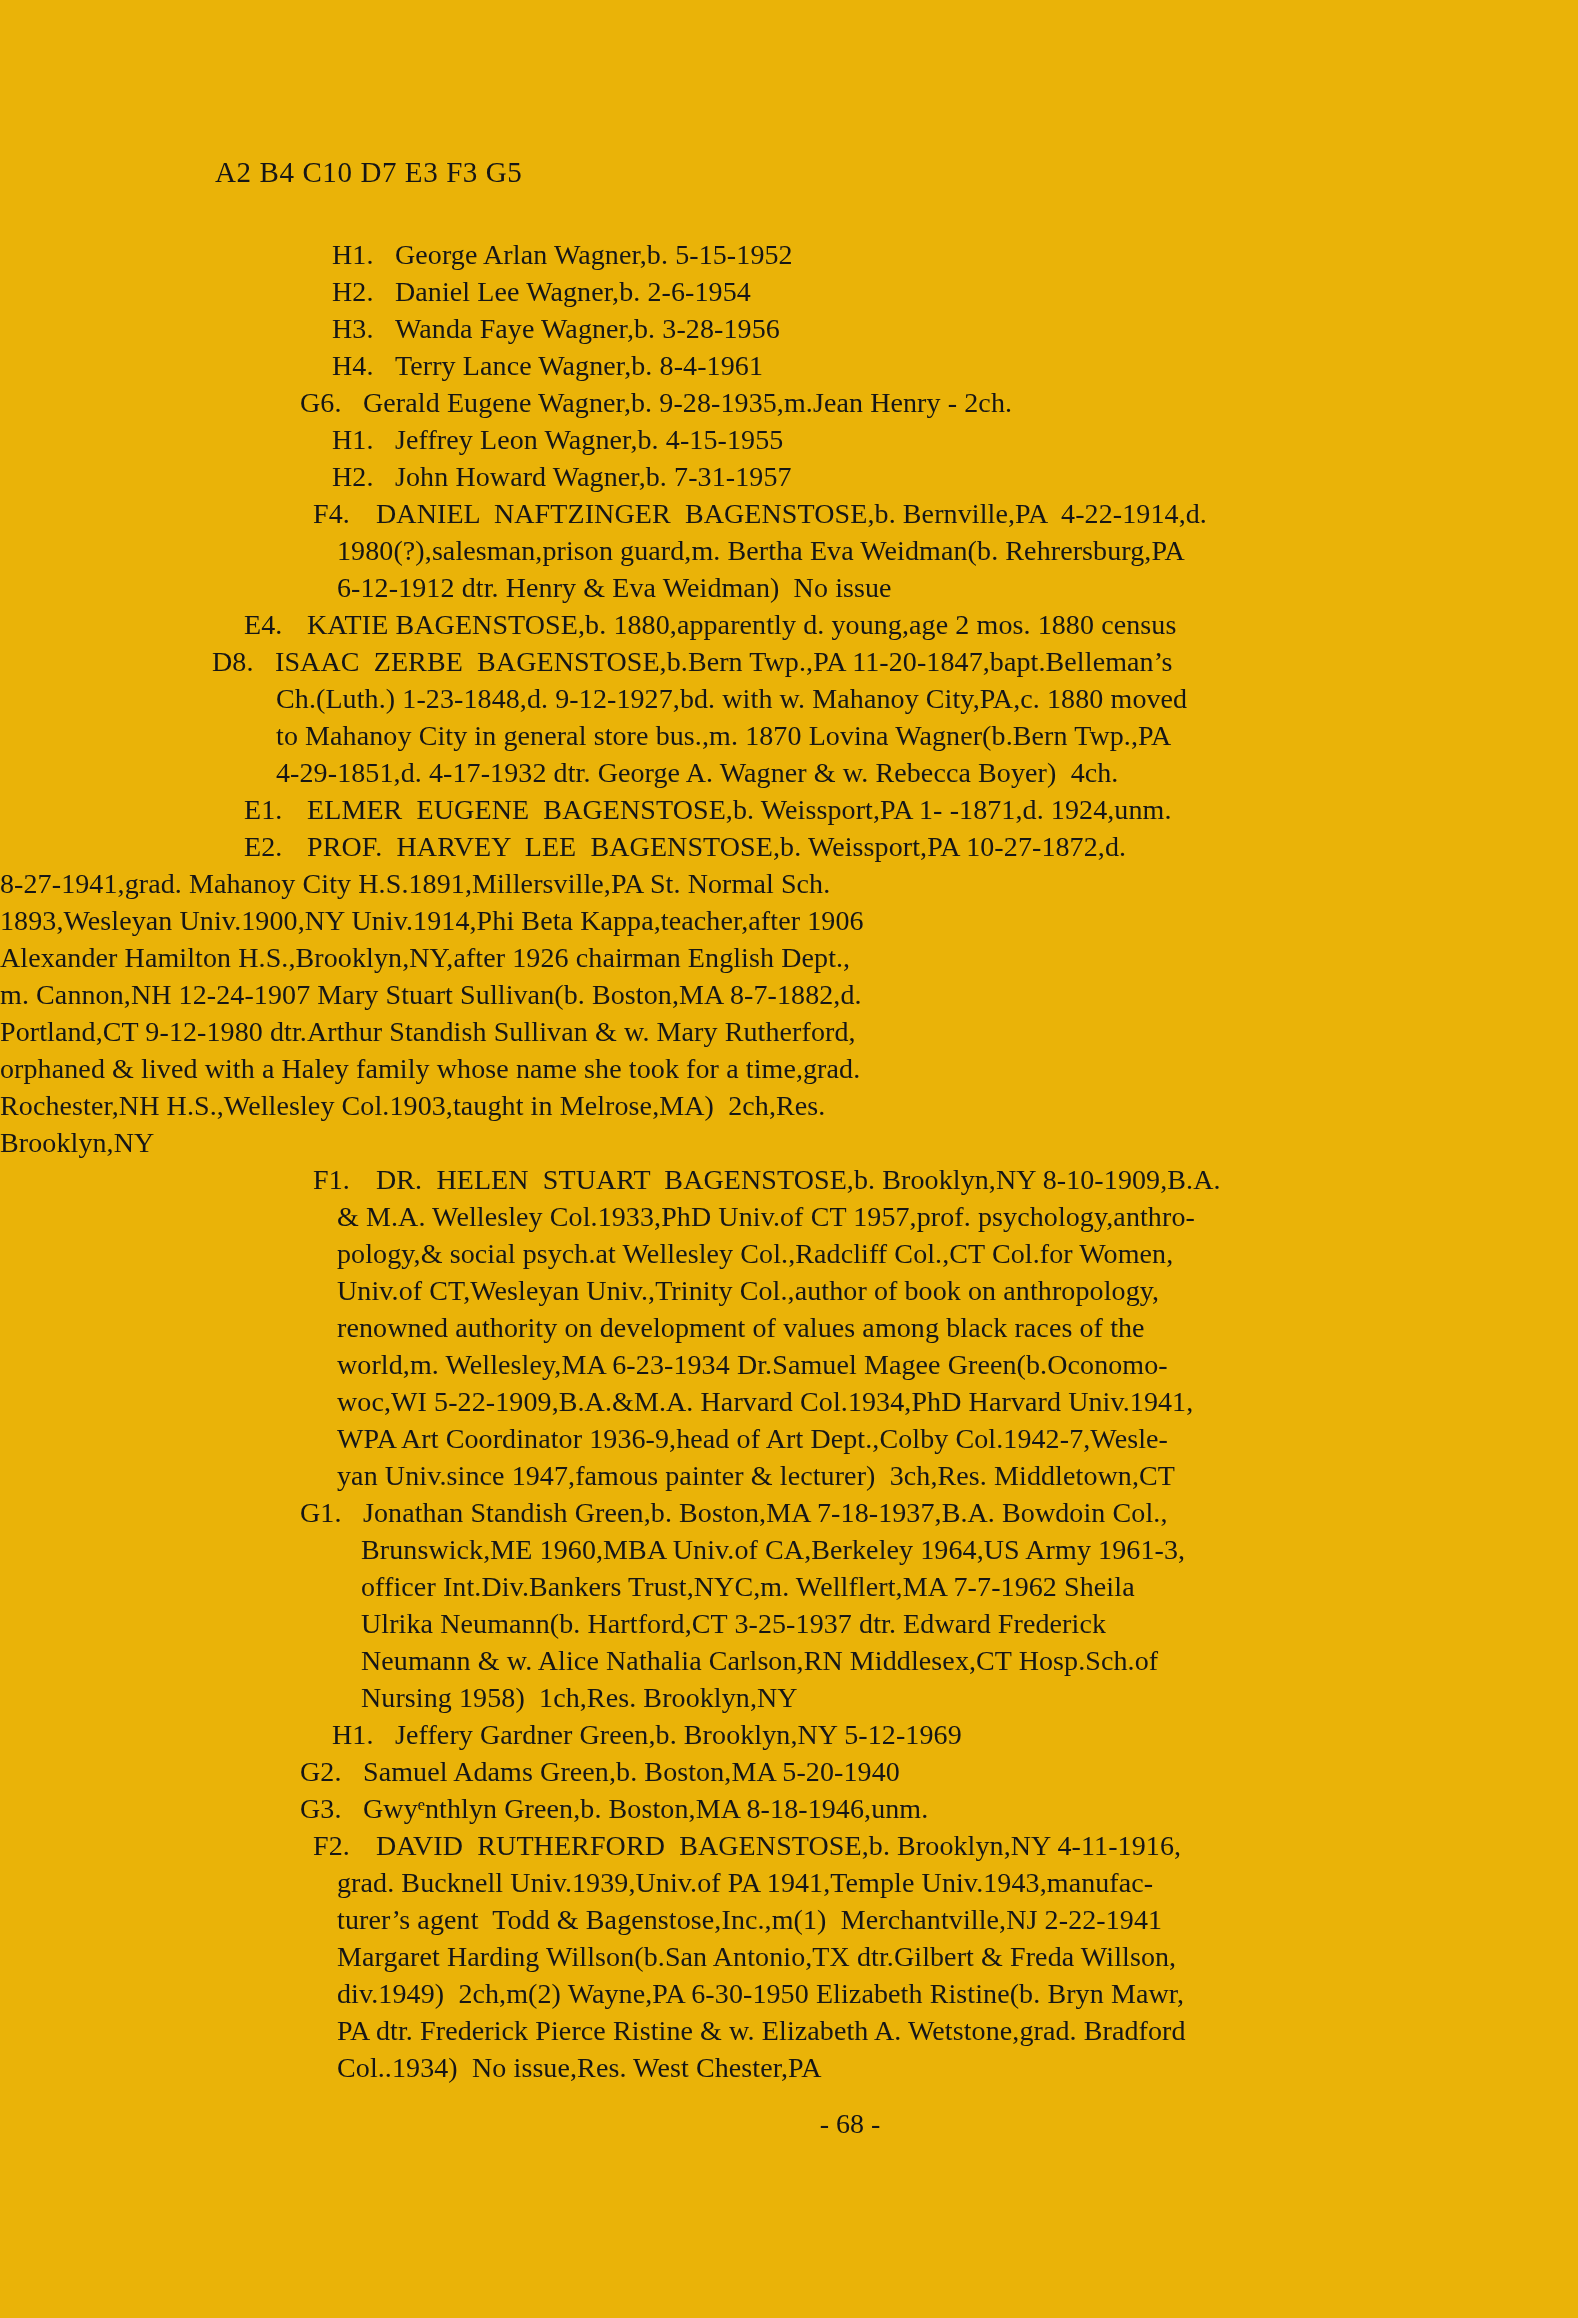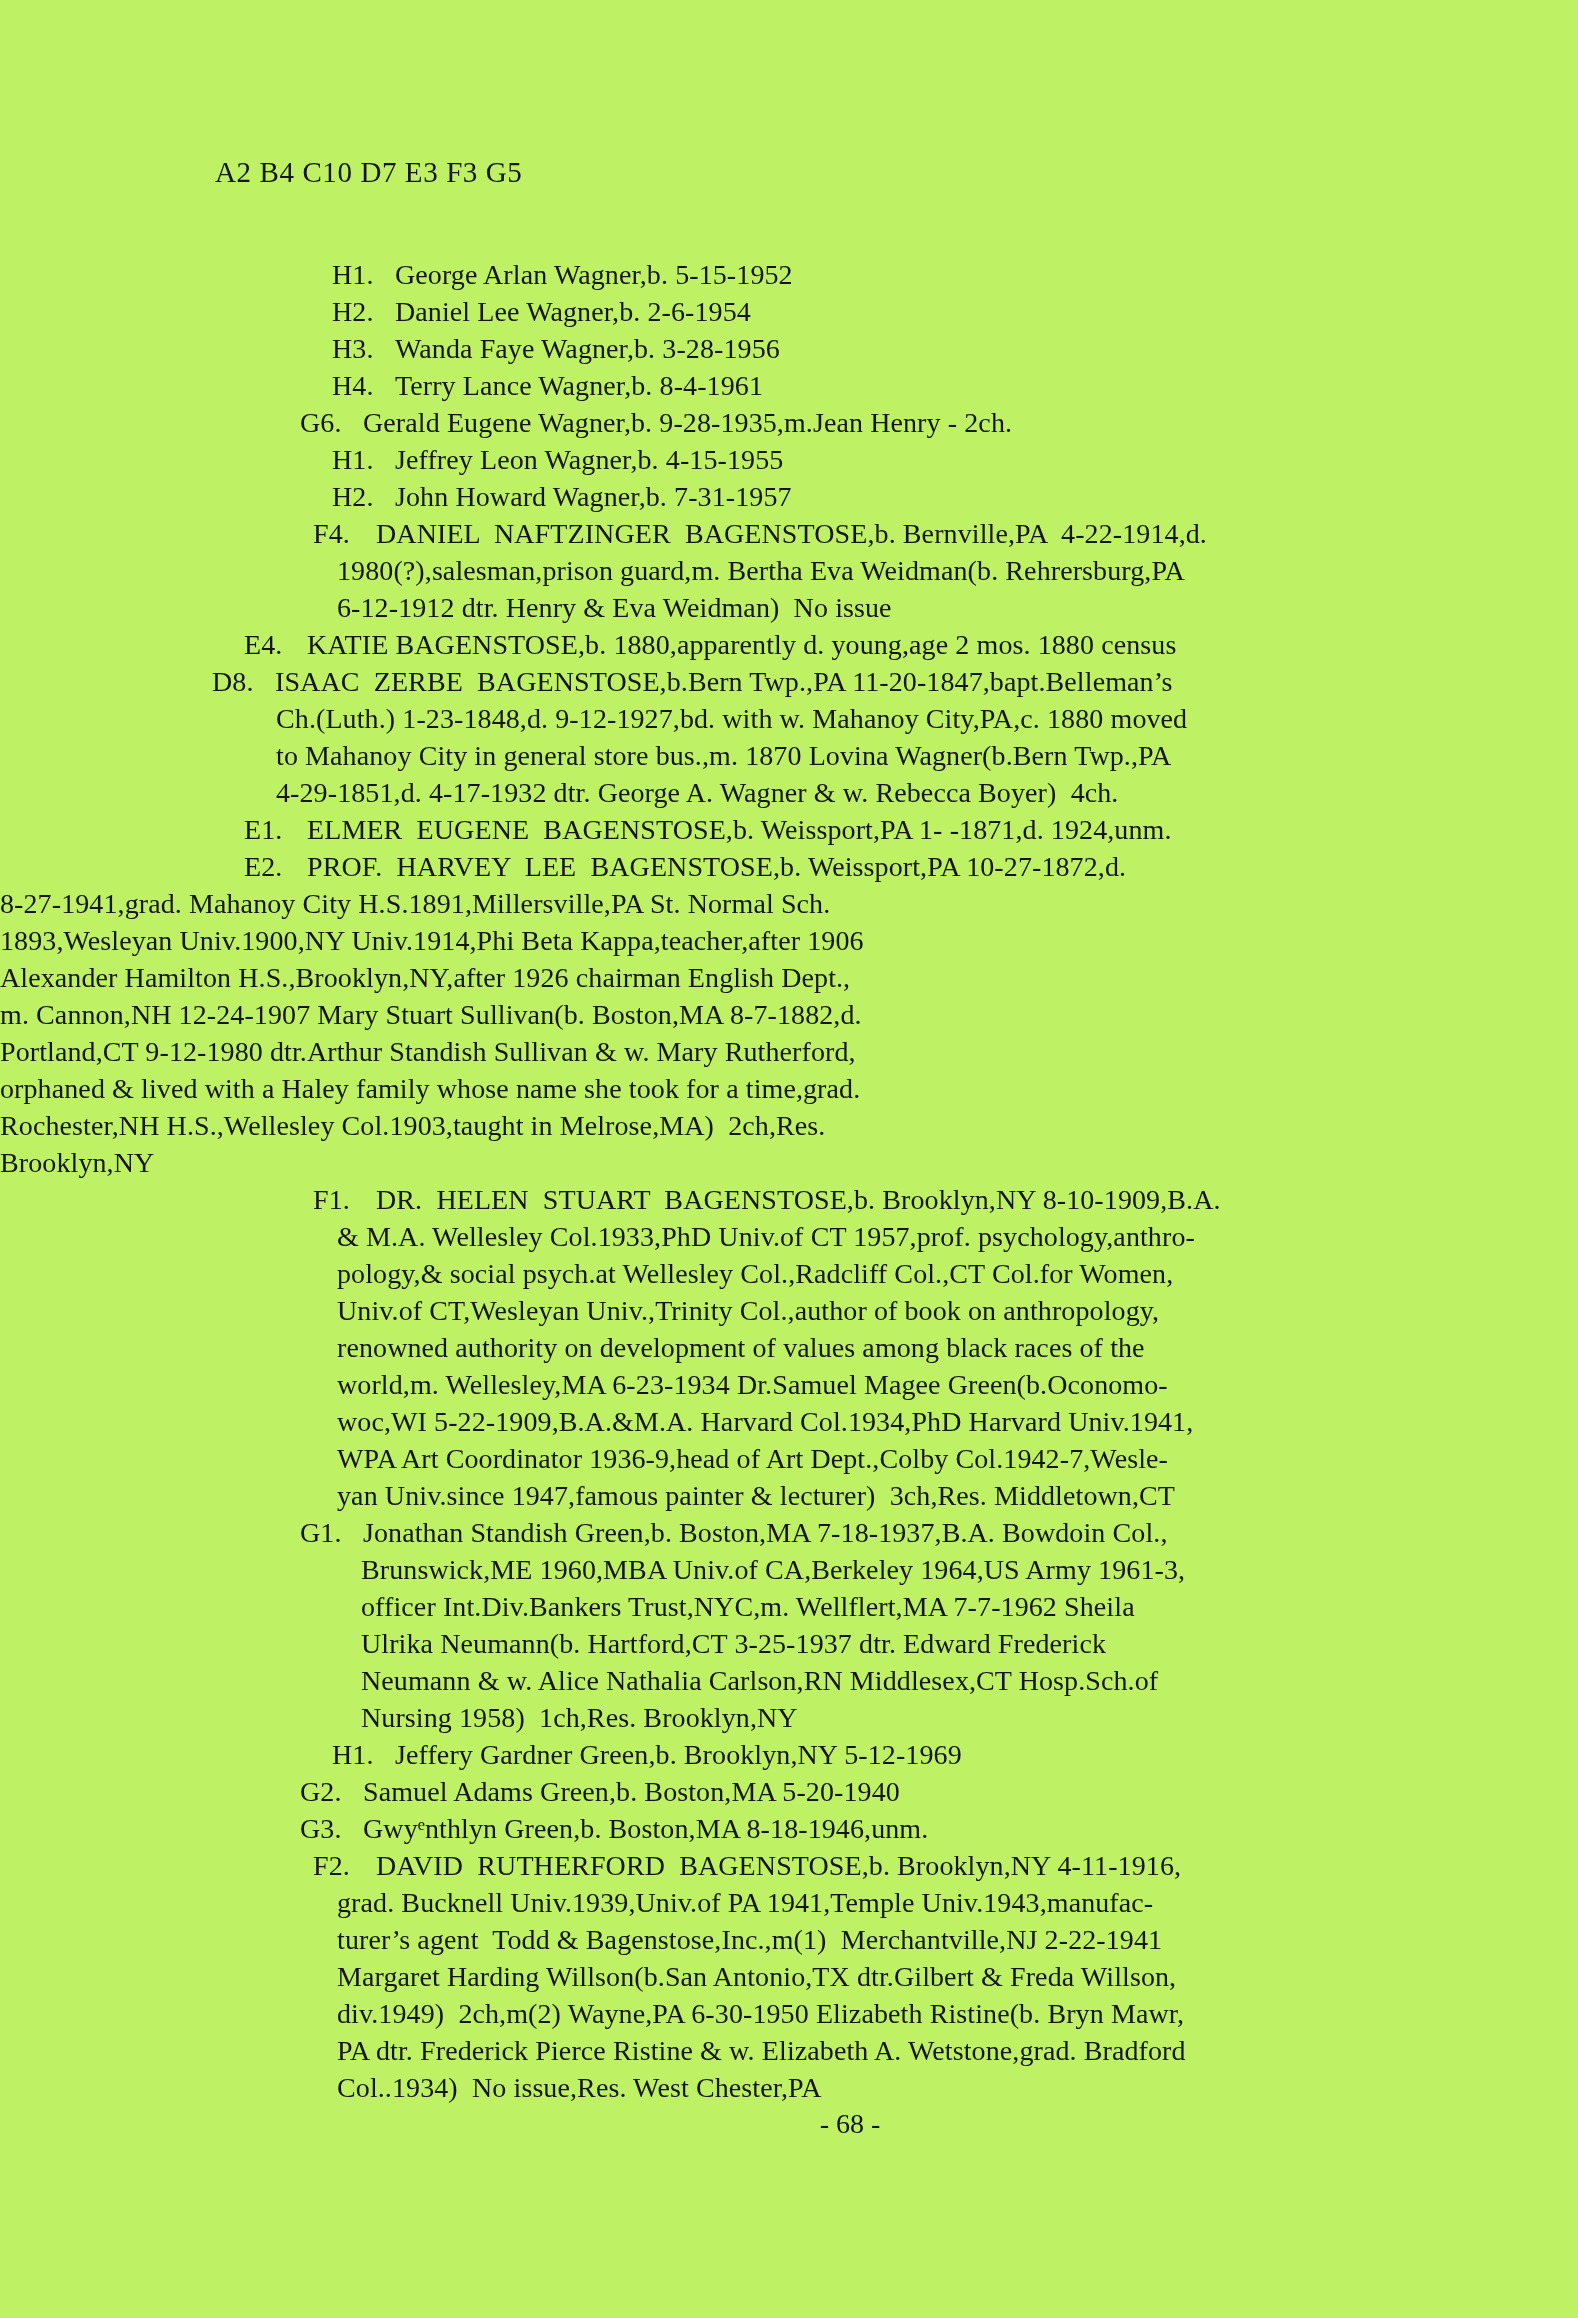--- a/index.html
+++ b/index.html
@@ -6,36 +6,36 @@
   body {
     width: 1578px;
     height: 2319px;
     background: #f4f4f2;
     font-family: "Liberation Serif", serif;
   }
   .page {
     position: relative;
     width: 1578px;
     height: 2319px;
-    background: #bef264;
+    background: #eab308;
     color: #161616;
     overflow: hidden;
   }
   .gen-header {
     position: absolute;
     top: 156px;
     left: 215px;
     font-size: 29px;
     line-height: 33px;
     letter-spacing: 0.6px;
     white-space: pre;
   }
   .text-block {
     position: absolute;
-    top: 256px;
+    top: 236px;
     left: 0;
     width: 1394px;
   }
   .line {
     font-size: 28px;
     height: 37px;
     line-height: 37px;
     white-space: pre;
     letter-spacing: 0.1px;
   }

